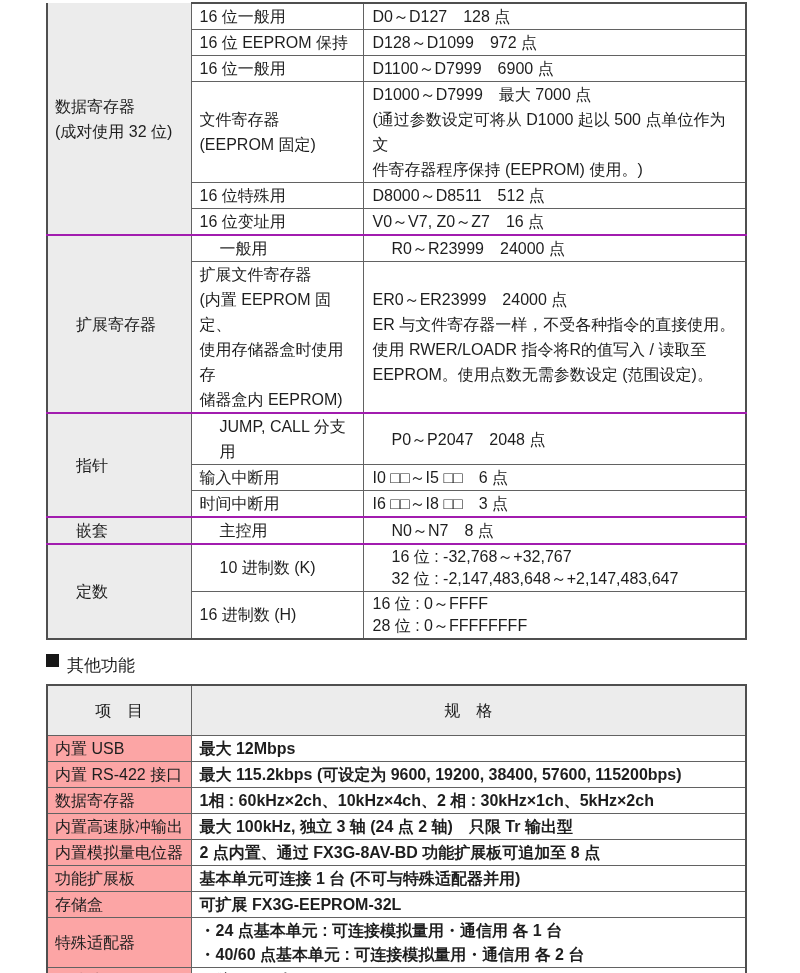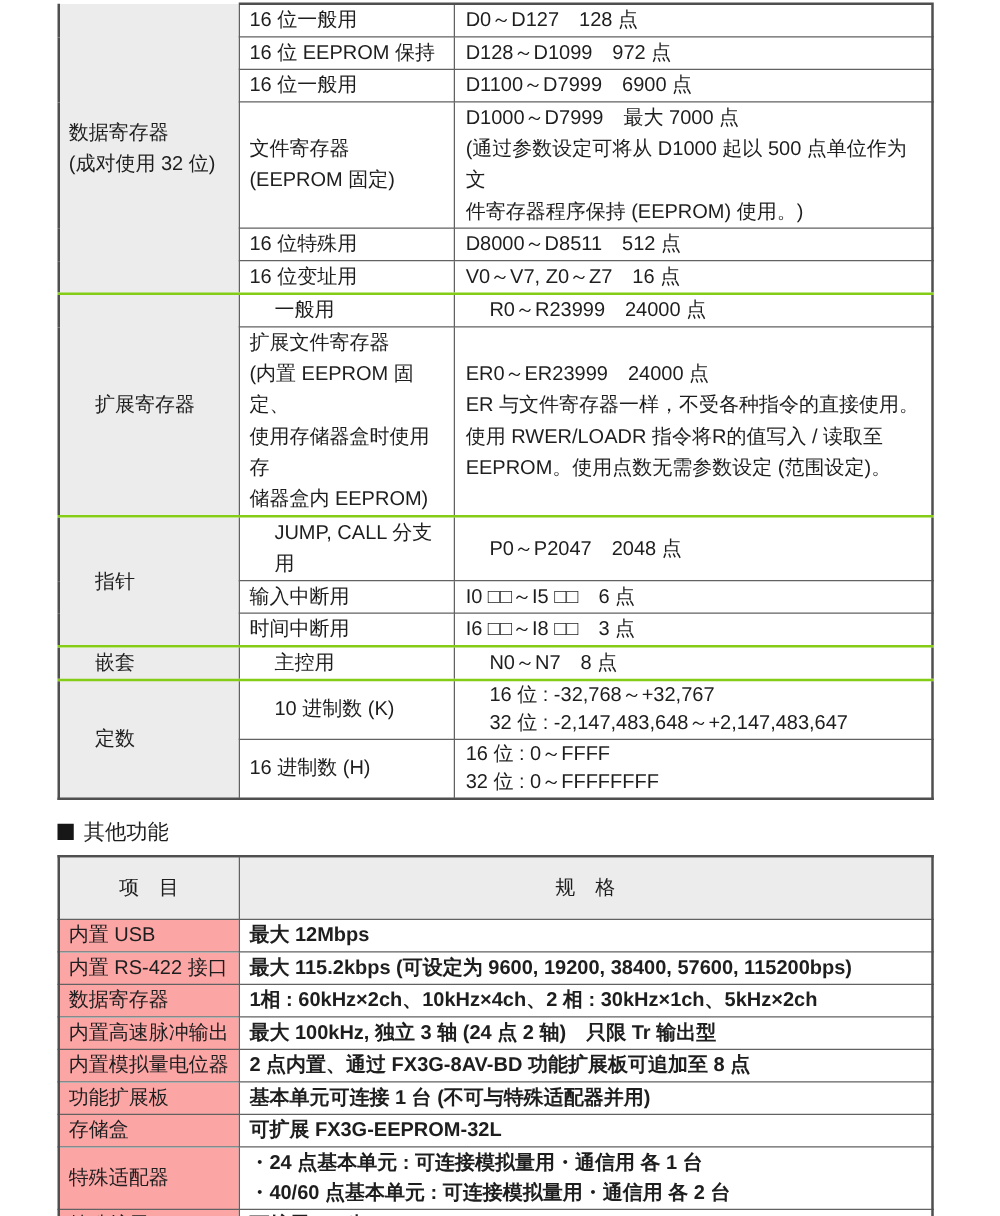--- a/index.html
+++ b/index.html
@@ -29,27 +29,27 @@
     white-space: pre-line;
     overflow: hidden;
   }
   .t1 .lab { background: #ececec; padding: 0 4px 0 7px; }
   .t1 .c2 { padding: 0 4px 0 8px; }
   .t1 .c3 { padding: 0 4px 0 9px; }
   .t1 tr.rs  td { height: 24px; }
   .t1 tr.rm3 td { height: 78px; }
   .t1 tr.rm4 td { height: 102px; }
   .t1 tr.rd  td { height: 46px; line-height: 22px; }
-  .t1 tr.sec td { border-top: 2px solid #84cc16; padding-left: 28px; }
+  .t1 tr.sec td { border-top: 2px solid #a21caf; padding-left: 28px; }
   .t1 tr.first .c2, .t1 tr.first .c3 { border-top: 2px solid #4f4f4f; }
   .t1 tr.first .lab { border-top: hidden; }
 
   
   .sec-title {
-    display: flex; align-items: center; gap: 8px;
+    display: flex; gap: 8px;
     margin: 14px 0 7px 0;
     font-size: 17px;
   }
   .square { width: 13px; height: 13px; background: #171717; flex: 0 0 auto; }
 
   
   .t2 {
     width: 699px;
     border: 2px solid #4f4f4f;
   }
@@ -148,21 +148,21 @@
 
     <tr class="rd sec">
       <td class="lab" rowspan="2">定数</td>
       <td class="c2">10 进制数 (K)</td>
       <td class="c3">16 位 : -32,768～+32,767
 32 位 : -2,147,483,648～+2,147,483,647</td>
     </tr>
     <tr class="rd">
       <td class="c2">16 进制数 (H)</td>
       <td class="c3">16 位 : 0～FFFF
-32 位 : 0～FFFFFFFF</td>
+28 位 : 0～FFFFFFFF</td>
     </tr>
   </tbody>
     </table>
 
   <div class="sec-title">
     <span class="square"></span>
     <span>其他功能</span>
   </div>
 
   <table class="t2">

